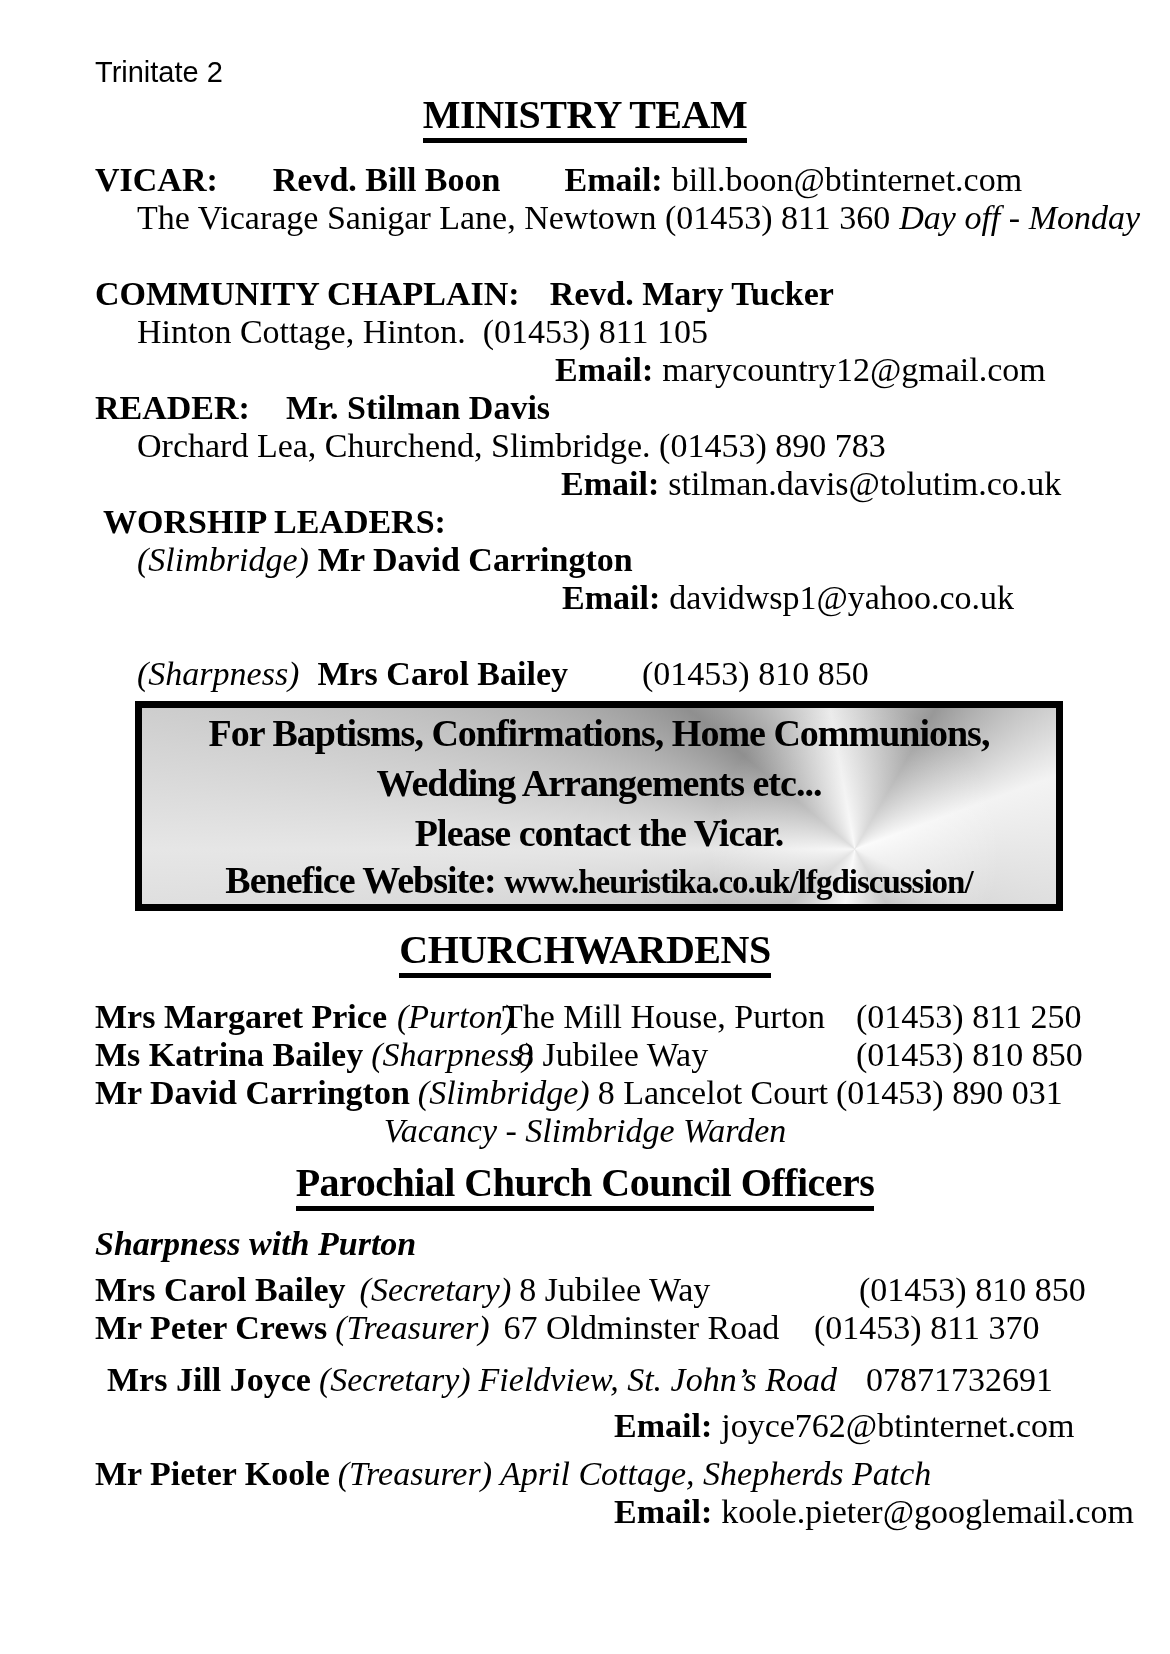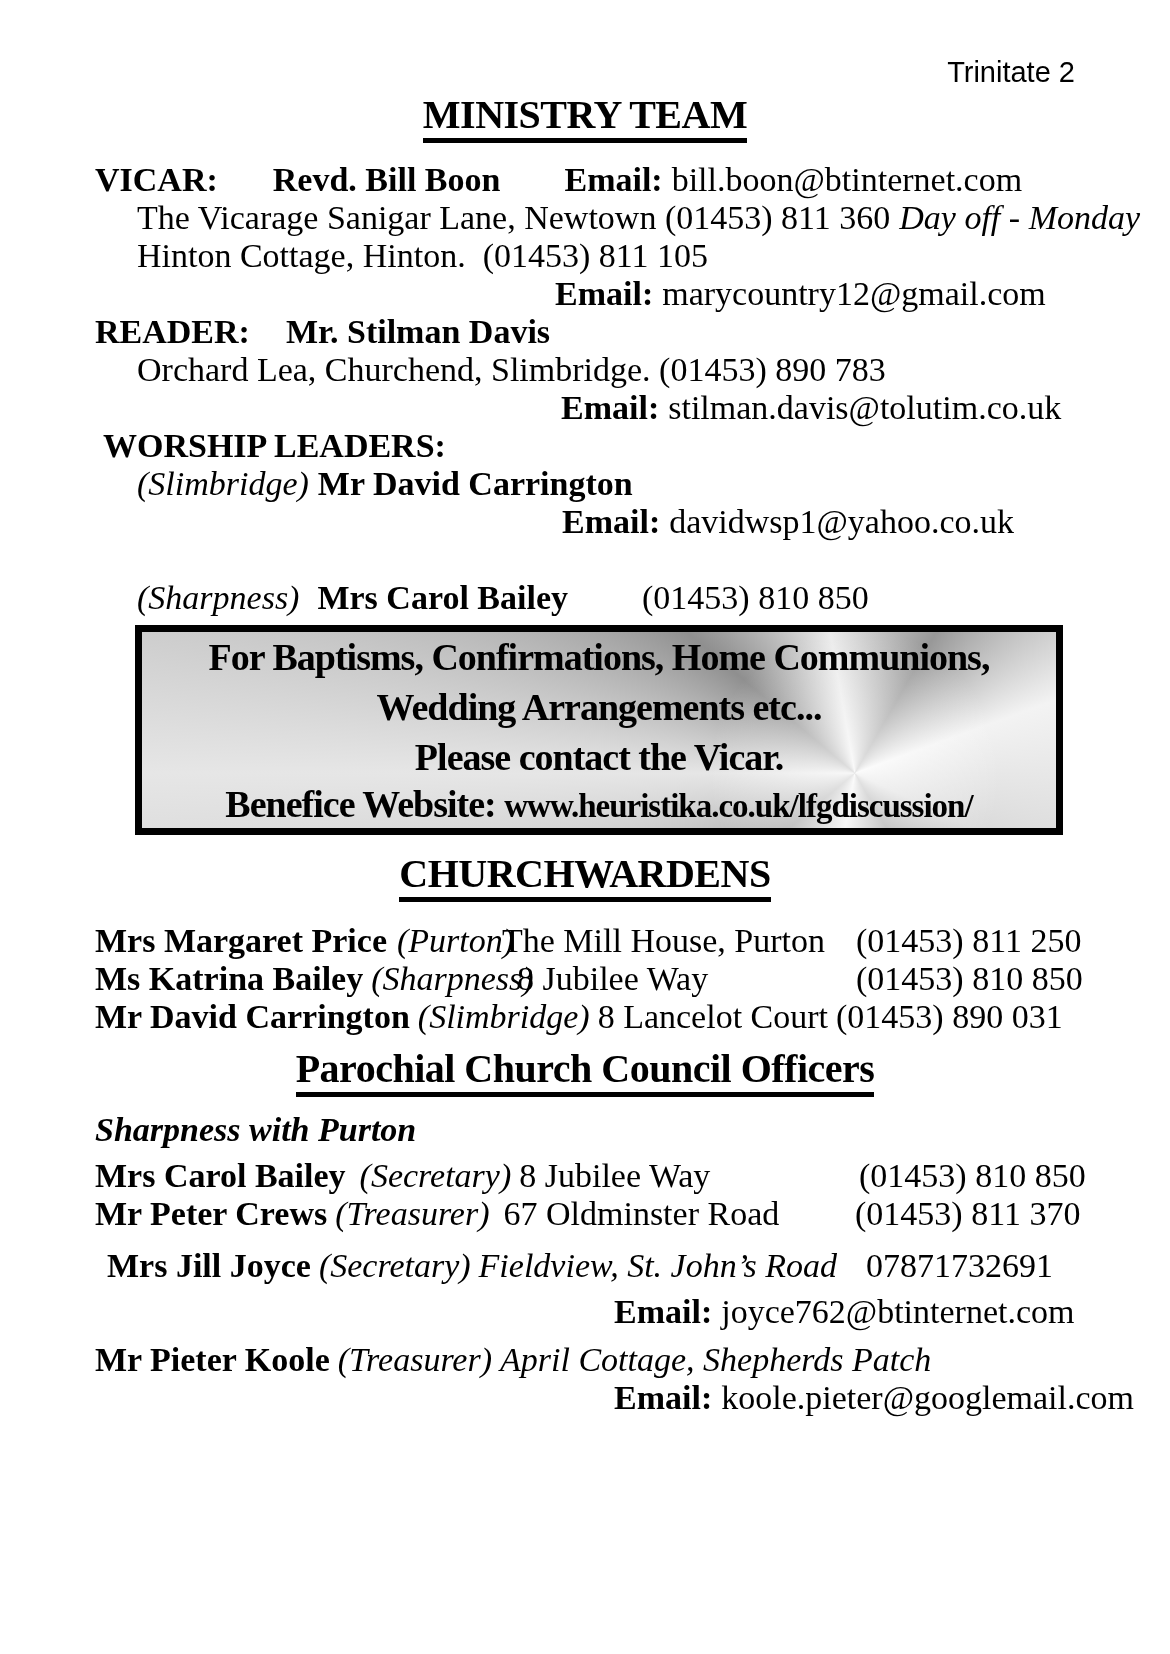--- a/index.html
+++ b/index.html
@@ -9,21 +9,21 @@
     background:#ffffff;color:#000;
     font-family:"Liberation Serif",serif;
   }
   .line{font-size:34px;line-height:38px;white-space:pre;position:relative;}
   .b{font-weight:bold;}
   .i{font-style:italic;}
   .bi{font-weight:bold;font-style:italic;}
   .abs{position:absolute;top:0;}
   .indent{padding-left:42px;}
   .kicker{
-    padding-top:56px;text-align:right;
+    padding-top:56px;text-align:left;
     font-family:"Liberation Sans",sans-serif;
     font-size:29px;line-height:32px;
   }
   .h-big{
     font-weight:bold;font-size:40px;line-height:46px;
     text-align:center;letter-spacing:-0.5px;white-space:pre;
   }
   .u{display:inline-block;border-bottom:5px solid #000;padding-bottom:3px;line-height:1.0;}
   .notice{
     box-sizing:border-box;width:928px;margin-left:40px;margin-top:8px;
@@ -43,20 +43,21 @@
 <body>
 
 <div class="page">
 
   <div class="kicker">Trinitate 2</div>
   <div class="h-big" style="margin-top:4px;"><span class="u">MINISTRY TEAM</span></div>
 
   <div class="line" style="margin-top:18px;"><span class="b">VICAR:</span><span class="b" style="margin-left:55px;">Revd. Bill Boon</span><span class="b" style="margin-left:64px;">Email:</span><span style="margin-left:9px;">bill.boon@btinternet.com</span></div>
   <div class="line indent"><span>The Vicarage Sanigar Lane, Newtown (01453) 811 360</span><span class="i" style="margin-left:9px;">Day off - Monday</span></div>
 
+  <div class="line" style="margin-top:38px;"><span class="b">COMMUNITY CHAPLAIN:</span><span class="b" style="margin-left:30px;">Revd. Mary Tucker</span></div>
   <div class="line indent"><span>Hinton Cottage, Hinton.  (01453) 811 105</span></div>
   <div class="line" style="padding-left:460px;"><span class="b">Email:</span><span style="margin-left:9px;">marycountry12@gmail.com</span></div>
 
   <div class="line"><span class="b">READER:</span><span class="b" style="margin-left:36px;">Mr. Stilman Davis</span></div>
   <div class="line indent"><span>Orchard Lea, Churchend, Slimbridge. (01453) 890 783</span></div>
   <div class="line" style="padding-left:466px;"><span class="b">Email:</span><span style="margin-left:9px;">stilman.davis@tolutim.co.uk</span></div>
 
   <div class="line" style="padding-left:8px;"><span class="b">WORSHIP LEADERS:</span></div>
   <div class="line indent"><span class="i">(Slimbridge)</span><span class="b" style="margin-left:9px;">Mr David Carrington</span></div>
   <div class="line" style="padding-left:467px;"><span class="b">Email:</span><span style="margin-left:9px;">davidwsp1@yahoo.co.uk</span></div>
@@ -67,27 +68,28 @@
     <div class="n-line">Wedding Arrangements etc...</div>
     <div class="n-line">Please contact the Vicar.</div>
     <div class="n-line4"><span>Benefice Website: </span><span class="n-url">www.heuristika.co.uk/lfgdiscussion/</span></div>
   </div>
 
   <div class="h-big" style="margin-top:16px;"><span class="u">CHURCHWARDENS</span></div>
 
   <div class="line" style="margin-top:20px;"><span class="b">Mrs Margaret Price</span><span class="i" style="margin-left:10px;">(Purton)</span><span class="abs" style="left:407px;">The Mill House, Purton</span><span class="abs" style="left:761px;">(01453) 811 250</span></div>
   <div class="line"><span class="b">Ms Katrina Bailey</span><span class="i" style="margin-left:8px;">(Sharpness)</span><span class="abs" style="left:422px;">8 Jubilee Way</span><span class="abs" style="left:761px;">(01453) 810 850</span></div>
   <div class="line"><span class="b">Mr David Carrington</span><span class="i" style="margin-left:8px;">(Slimbridge)</span><span style="margin-left:8px;">8 Lancelot Court</span><span class="abs" style="left:741px;">(01453) 890 031</span></div>
+  <div class="line i" style="text-align:center;">Vacancy - Slimbridge Warden</div>
 
   <div class="h-big" style="margin-top:10px;"><span class="u">Parochial Church Council Officers</span></div>
 
   <div class="line bi" style="margin-top:14px;">Sharpness with Purton</div>
 
   <div class="line" style="margin-top:8px;"><span class="b">Mrs Carol Bailey</span><span class="i" style="margin-left:14px;">(Secretary)</span><span style="margin-left:8px;">8 Jubilee Way</span><span class="abs" style="left:764px;">(01453) 810 850</span></div>
-  <div class="line"><span class="b">Mr Peter Crews</span><span class="i" style="margin-left:8px;">(Treasurer)</span><span style="margin-left:14px;">67 Oldminster Road</span><span class="abs" style="left:760px;">(01453) 811 370</span></div>
+  <div class="line"><span class="b">Mr Peter Crews</span><span class="i" style="margin-left:8px;">(Treasurer)</span><span style="margin-left:14px;">67 Oldminster Road</span><span class="abs" style="left:719px;">(01453) 811 370</span></div>
 
 
   <div class="line" style="margin-top:14px;padding-left:12px;"><span class="b">Mrs Jill Joyce</span><span class="i" style="margin-left:8px;">(Secretary)</span><span class="i" style="margin-left:8px;">Fieldview, St. John’s Road</span><span class="abs" style="left:771px;">07871732691</span></div>
   <div class="line" style="margin-top:8px;padding-left:519px;"><span class="b">Email:</span><span style="margin-left:9px;margin-top:48px;">joyce762@btinternet.com</span></div>
 
   <div class="line" style="margin-top:10px;"><span class="b">Mr Pieter Koole</span><span class="i" style="margin-left:8px;">(Treasurer)</span><span style="margin-left:8px;font-style:italic;">April Cottage, Shepherds Patch</span></div>
   <div class="line" style="padding-left:519px;"><span class="b">Email:</span><span style="margin-left:9px;">koole.pieter@googlemail.com</span></div>
 
 </div>
 

